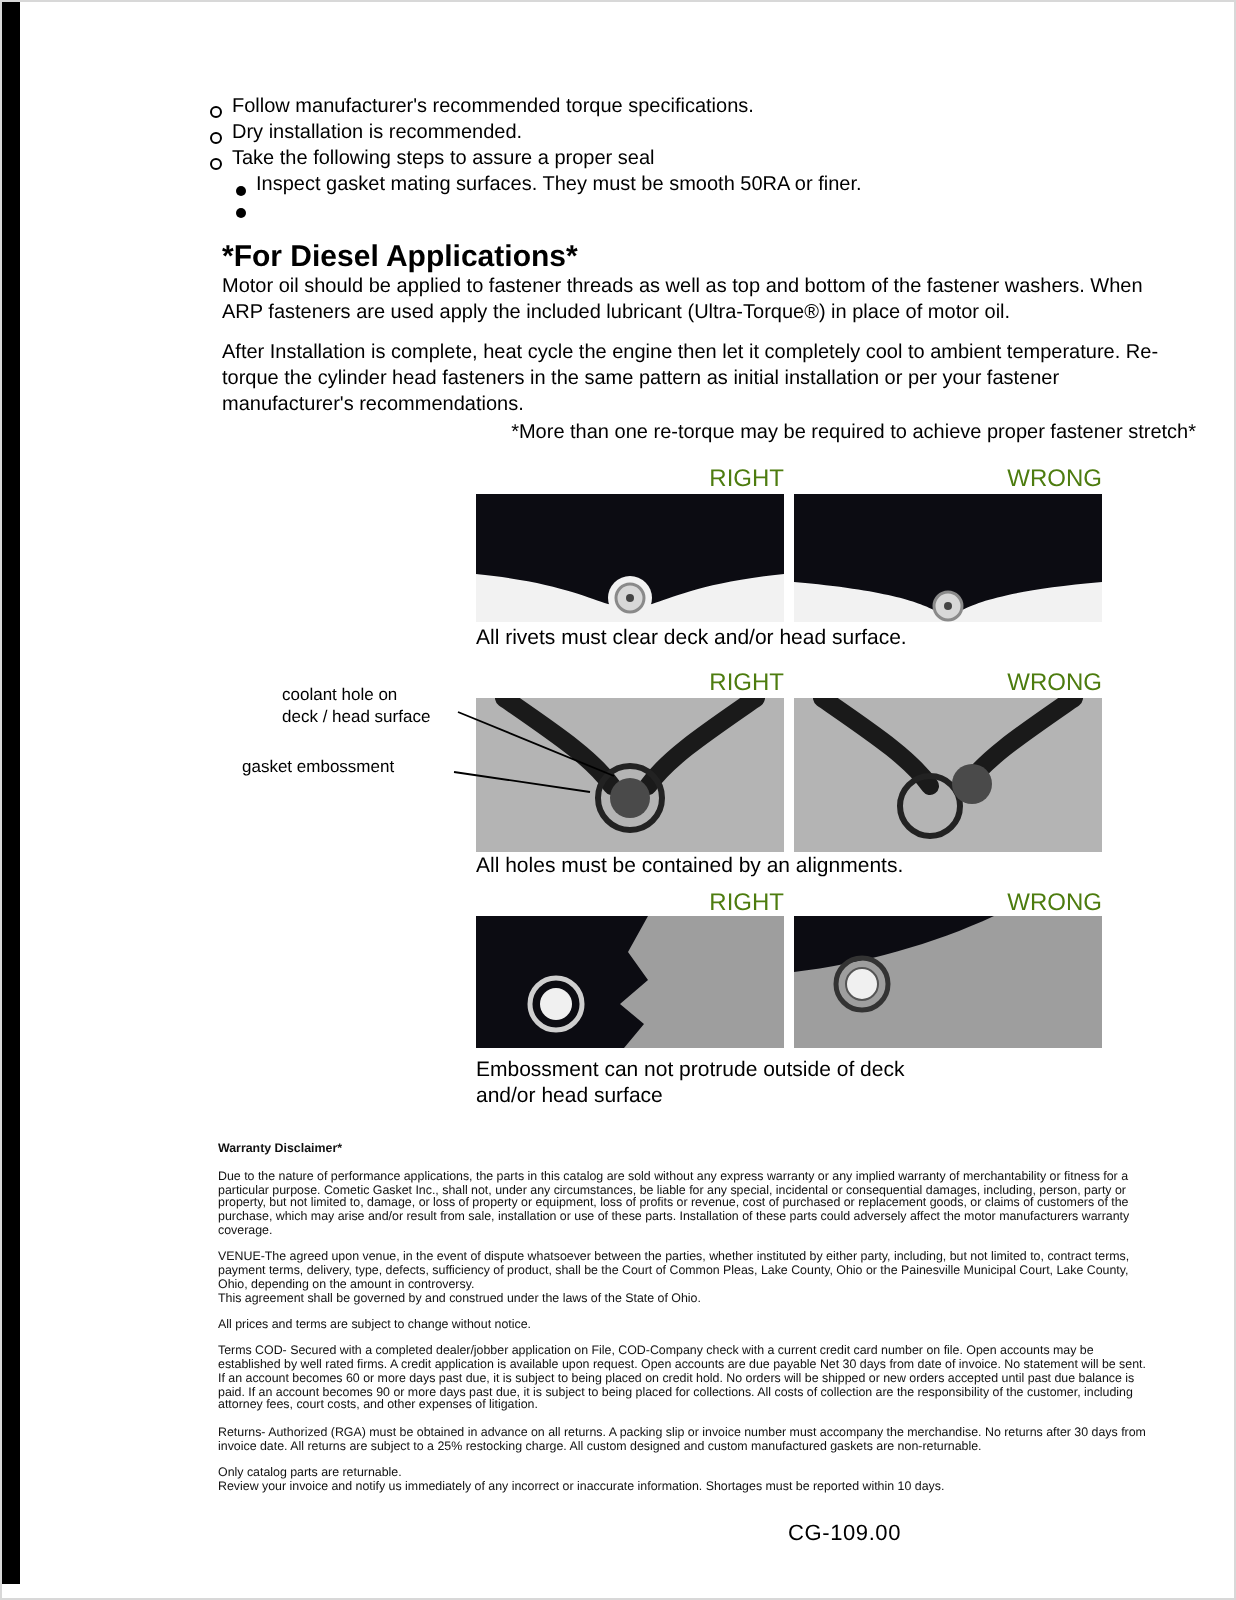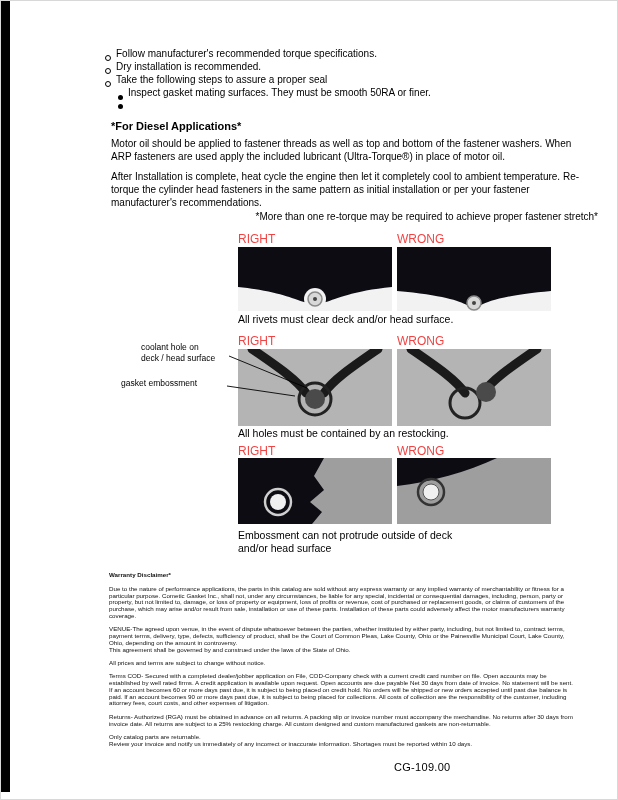--- a/index.html
+++ b/index.html
@@ -5,33 +5,33 @@
   html,body{margin:0;padding:0;background:#ffffff;}
   .page{position:relative;width:618px;height:800px;background:#fff;
         font-family:"Liberation Sans",sans-serif;color:#000;overflow:hidden;
         border:1px solid #d8d8d8;box-sizing:border-box;}
   .left-bar{position:absolute;left:0;top:0;width:9px;height:791px;background:#000;}
 
   .title{position:absolute;left:110px;top:22px;font-size:13px;font-weight:700;
          text-decoration:underline;letter-spacing:.2px;}
 
   .bullets{position:absolute;left:104px;top:47px;width:490px;}
-  .bullet-row{display:flex;align-items:flex-end;font-size:10px;line-height:12.5px;margin-bottom:.5px;}
+  .bullet-row{display:flex;align-items:center;font-size:10px;line-height:12.5px;margin-bottom:.5px;}
   .marker{flex:0 0 auto;border-radius:50%;margin:3.5px 5px 0 0;}
   .marker.open{width:4px;height:4px;border:1px solid #000;}
   .marker.filled{width:5px;height:5px;background:#000;}
   .sub{margin-left:13px;}
 
-  .diesel-heading{position:absolute;left:110px;top:119px;font-size:11px;font-weight:700;}
+  .diesel-heading{position:absolute;left:110px;top:119px;font-size:15px;font-weight:700;}
   .para{position:absolute;font-size:10px;line-height:13px;}
   .p1{left:110px;top:136px;width:478px;}
   .p2{left:110px;top:169px;width:487px;}
   .note{left:110px;top:209px;width:487px;text-align:right;}
 
-  .col-label{position:absolute;width:154px;text-align:left;font-size:12px;color:#ef4444;}
+  .col-label{position:absolute;width:154px;text-align:right;font-size:12px;color:#4d7c0f;}
   .panel{position:absolute;width:154px;z-index:1;}
   .panel svg{display:block;}
   .caption{position:absolute;font-size:10.5px;line-height:12.5px;}
   .annotation{position:absolute;font-size:8.5px;line-height:10.5px;z-index:2;}
   .ann-lines{position:absolute;left:210px;top:345px;width:110px;height:60px;z-index:3;pointer-events:none;}
 
   .warranty{position:absolute;left:108px;top:571px;width:465px;font-size:6.2px;line-height:6.8px;color:#111;}
   .w-head{font-weight:700;margin:0 0 7px 0;}
   .warranty p{margin:0 0 6.5px 0;}
   .warranty p.tight{margin-bottom:0;}
@@ -119,21 +119,21 @@
   </div>
   <div class="panel" style="left:396px;top:348px">
     <svg width="154" height="77" viewBox="0 0 154 77">
       <rect width="154" height="77" fill="#b4b4b4"></rect>
       <path d="M14,0 C40,18 58,30 68,44" stroke="#1a1a1a" stroke-width="9" fill="none" stroke-linecap="round"></path>
       <path d="M140,0 C114,18 96,30 86,44" stroke="#1a1a1a" stroke-width="9" fill="none" stroke-linecap="round"></path>
       <circle cx="68" cy="54" r="15" fill="none" stroke="#222" stroke-width="3"></circle>
       <circle cx="89" cy="43" r="10" fill="#4a4a4a"></circle>
     </svg>
   </div>
-  <div class="caption" style="left:237px;top:426px">All holes must be contained by an restocking.</div>
+  <div class="caption" style="left:237px;top:426px">All holes must be contained by an alignments.</div>
 
   <div class="col-label" style="left:237px;top:443px">RIGHT</div>
   <div class="col-label" style="left:396px;top:443px">WRONG</div>
 
   <div class="panel" style="left:237px;top:457px">
     <svg width="154" height="66" viewBox="0 0 154 66">
       <rect width="154" height="66" fill="#0c0c12"></rect>
       <path d="M86,0 L154,0 L154,66 L74,66 L84,54 L72,44 L86,32 L76,18 Z" fill="#9e9e9e"></path>
       <circle cx="40" cy="44" r="13" fill="none" stroke="#cfcfcf" stroke-width="2.5"></circle>
       <circle cx="40" cy="44" r="8" fill="#f0f0f0"></circle>

